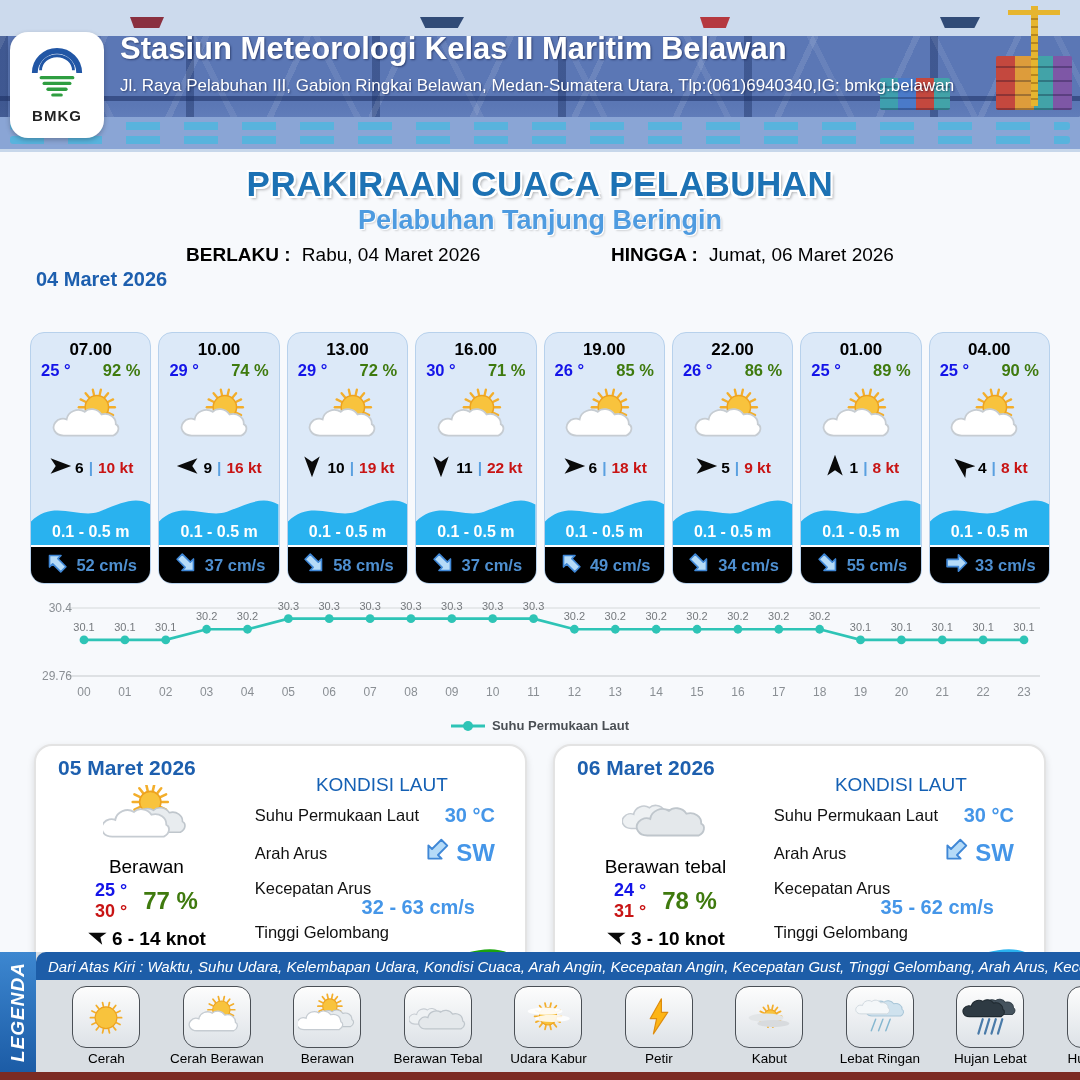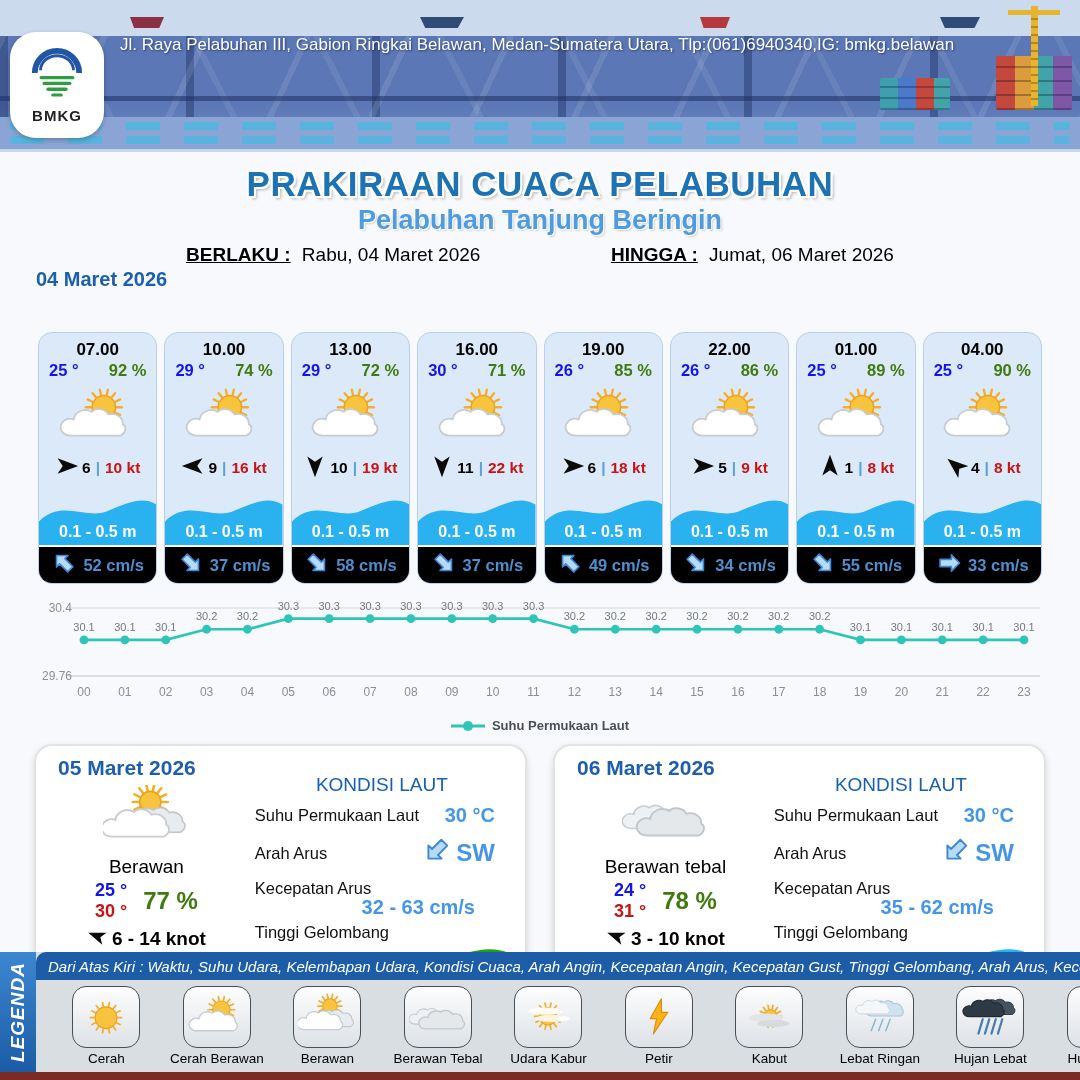--- a/index.html
+++ b/index.html
@@ -29,45 +29,45 @@
       repeating-linear-gradient(0deg, rgba(0,0,30,.25) 0 2px, transparent 2px 11px),
       repeating-linear-gradient(90deg,#3e9fae 0 18px,#4a7ac9 18px 36px,#c4483e 36px 54px,#42a3a8 54px 70px); }
   .art-crane-mast { position:absolute; right:42px; top:6px; width:7px; height:100px;
     background:repeating-linear-gradient(0deg,#e6b52f 0 6px,#b8871d 6px 8px); }
   .art-crane-arm { position:absolute; right:20px; top:10px; width:52px; height:5px; background:#e6b52f; }
   .boat { position:absolute; top:17px; height:11px; background:#8a3040;
     clip-path:polygon(0 0,100% 0,86% 100%,12% 100%); }
   .boat.b2 { background:#314b77; }
   .boat.b3 { background:#b5383f; }
   .logo { position:absolute; left:10px; top:32px; width:94px; height:106px; background:#fff;
-    border-radius:26px; display:flex; flex-direction:column; align-items:center;
+    border-radius:18px; display:flex; flex-direction:column; align-items:center;
     justify-content:center; gap:2px; box-shadow:0 2px 5px rgba(0,0,0,.25); }
   .logo-txt { font-weight:bold; font-size:15px; color:#222; letter-spacing:1px; }
   .hdr-text { position:absolute; left:120px; top:26px; right:14px; color:#fff;
     text-shadow:1px 1px 2px rgba(10,20,60,.55); }
   .org { font-size:17.5px; font-weight:bold; letter-spacing:.2px; }
   .station { font-size:31px; font-weight:bold; margin-top:5px; }
   .addr { font-size:17px; margin-top:9px; }
 
   
   .titlebox { text-align:center; padding-top:12px; height:112px; }
   .titlebox h1 { font-size:35px; font-weight:800; color:var(--c-title); letter-spacing:.5px;
     text-shadow:2px 2px 0 #fff,-2px 2px 0 #fff,2px -2px 0 #fff,-2px -2px 0 #fff,3px 3px 3px rgba(0,0,0,.28); }
   .titlebox h2 { font-size:27px; font-weight:bold; color:var(--c-subtitle); margin-top:1px;
     text-shadow:1px 1px 0 #fff,2px 2px 2px rgba(0,0,0,.15); }
   .validity { margin-top:8px; font-size:19px; color:#000; }
-  .vlabel { font-weight:bold;text-decoration:underline; }
+  .vlabel { font-weight:bold; }
   .vval { margin-left:6px; }
   .vgap { display:inline-block; width:120px; }
 
   
   .day-label { margin:4px 0 4px 36px; font-size:20px; font-weight:bold; color:var(--c-date); height:24px; }
 
   
-  .cards { display:flex; gap:7px; padding:0 38px; height:252px;margin-top:40px; }
+  .cards { display:flex; gap:7px; padding:0 30px; height:252px;margin-top:40px; }
   .fcard { flex:1; background:#dce9f8; border:1.5px solid #b7d1ec; border-radius:14px;
     overflow:hidden; display:flex; flex-direction:column; }
   .ftime { text-align:center; font-size:17px; font-weight:bold; color:#000; margin-top:7px; }
   .frow { display:flex; justify-content:space-between; padding:1px 10px 0 10px; }
   .ftemp { font-size:16.5px; font-weight:bold; color:var(--c-temp); }
   .fhum { font-size:16.5px; font-weight:bold; color:var(--c-humidity); }
   .ficon { height:74px; display:flex; align-items:center; justify-content:center; }
   .fwind { display:flex; align-items:center; justify-content:center; gap:3px;
     font-size:15.5px; font-weight:bold; height:28px; }
   .fws { color:#000; }
@@ -162,20 +162,21 @@
         <path d="M7 27 A23 23 0 0 1 53 27" fill="none" stroke="#2156a5" stroke-width="6"></path>
         <path d="M13 24 A17 15 0 0 1 47 24" fill="none" stroke="#2156a5" stroke-width="3"></path>
         <rect x="12" y="30" width="36" height="3.4" rx="1.7" fill="#2f9e41"></rect>
         <rect x="15" y="36" width="30" height="3.4" rx="1.7" fill="#2f9e41"></rect>
         <rect x="19" y="42" width="22" height="3.4" rx="1.7" fill="#2f9e41"></rect>
         <rect x="24" y="48" width="12" height="3.2" rx="1.6" fill="#2f9e41"></rect>
       </svg>
       <div class="logo-txt">BMKG</div>
     </div>
     <div class="hdr-text">
+      <div class="station">Stasiun Meteorologi Kelas II Maritim Belawan</div>
       <div class="addr">Jl. Raya Pelabuhan III, Gabion Ringkai Belawan, Medan-Sumatera Utara, Tlp:(061)6940340,IG: bmkg.belawan</div>
     </div>
   </header>
 
   <section class="titlebox">
     <h1>PRAKIRAAN CUACA PELABUHAN</h1>
     <h2>Pelabuhan Tanjung Beringin</h2>
     <div class="validity">
       <span class="vlabel">BERLAKU :</span>
       <span class="vval">Rabu, 04 Maret 2026</span>

